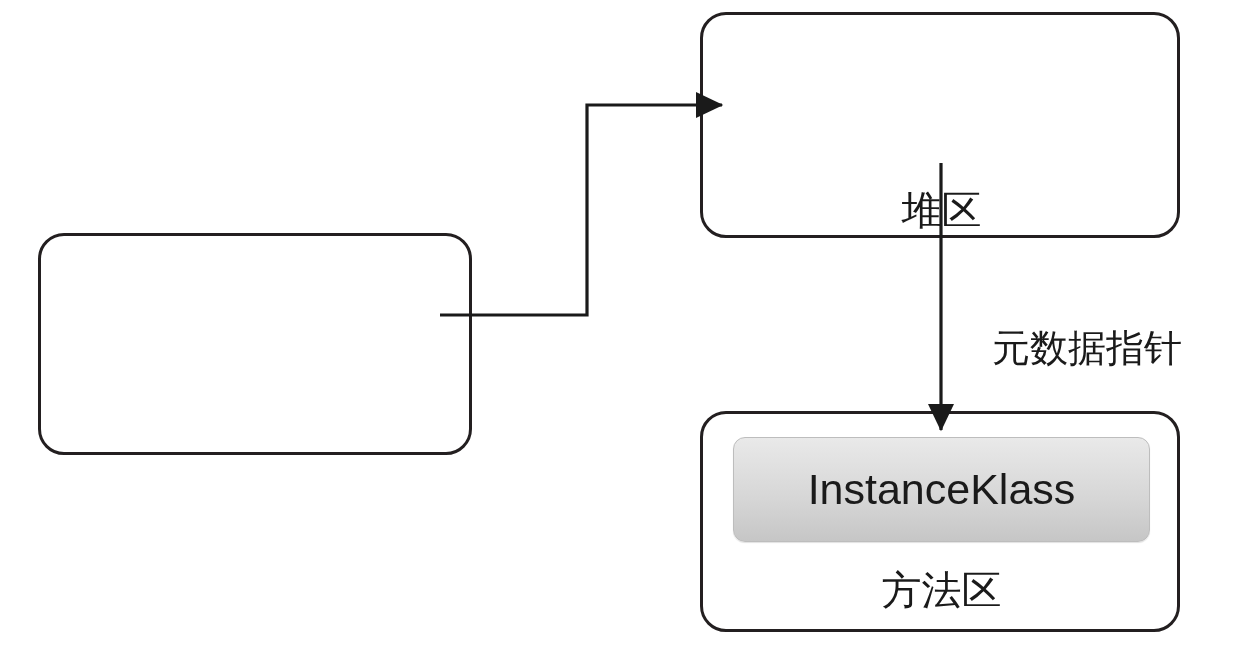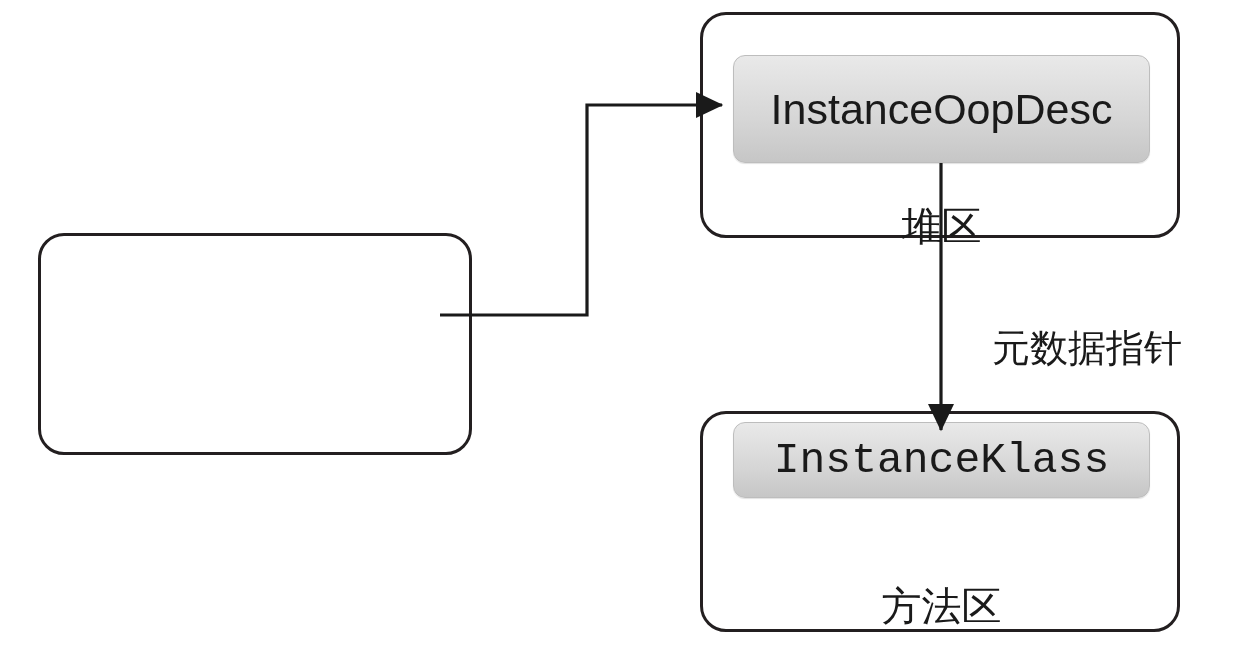--- a/index.html
+++ b/index.html
@@ -48,21 +48,20 @@
   }
 
   
   .region-caption {
     position: absolute;
     color: #1a1a1a;
     font-size: 40px;
     line-height: 1;
     white-space: nowrap;
     text-align: center;
-    margin-top: 16px;
   }
 
   
   .edge-label {
     position: absolute;
     color: #1a1a1a;
     font-size: 38px;
     line-height: 1;
     white-space: nowrap;
   }
@@ -80,28 +79,25 @@
 </head>
 <body>
 
 <div id="canvas">
 
   <div class="region" style="left:38px; top:233px; width:434px; height:222px;">
   </div>
 
   <div class="region" style="left:700px; top:12px; width:480px; height:226px;">
   </div>
-  <div class="node" style="left:733px; top:55px; width:417px; height:108px;">
-    <span class="node-label">InstanceOopDesc</span>
-  </div>
   <div class="region-caption" style="left:733px; top:190px; width:417px;">堆区</div>
 
   <div class="region" style="left:700px; top:411px; width:480px; height:221px;">
   </div>
-  <div class="node" style="left:733px; top:422px; width:417px; height:76px;font-family:Liberation Mono, monospace;">
+  <div class="node" style="left:733px; top:437px; width:417px; height:105px;">
     <span class="node-label">InstanceKlass</span>
   </div>
   <div class="region-caption" style="left:733px; top:570px; width:417px;">方法区</div>
 
   <svg id="connectors" viewBox="0 0 1260 654" xmlns="http://www.w3.org/2000/svg">
     <defs>
       <marker id="arrowhead" markerWidth="9" markerHeight="9" refX="8.2" refY="4.5" orient="auto" markerUnits="strokeWidth">
         <path d="M0,0.4 L8.6,4.5 L0,8.6 Z" fill="#1a1a1a"></path>
       </marker>
     </defs>

